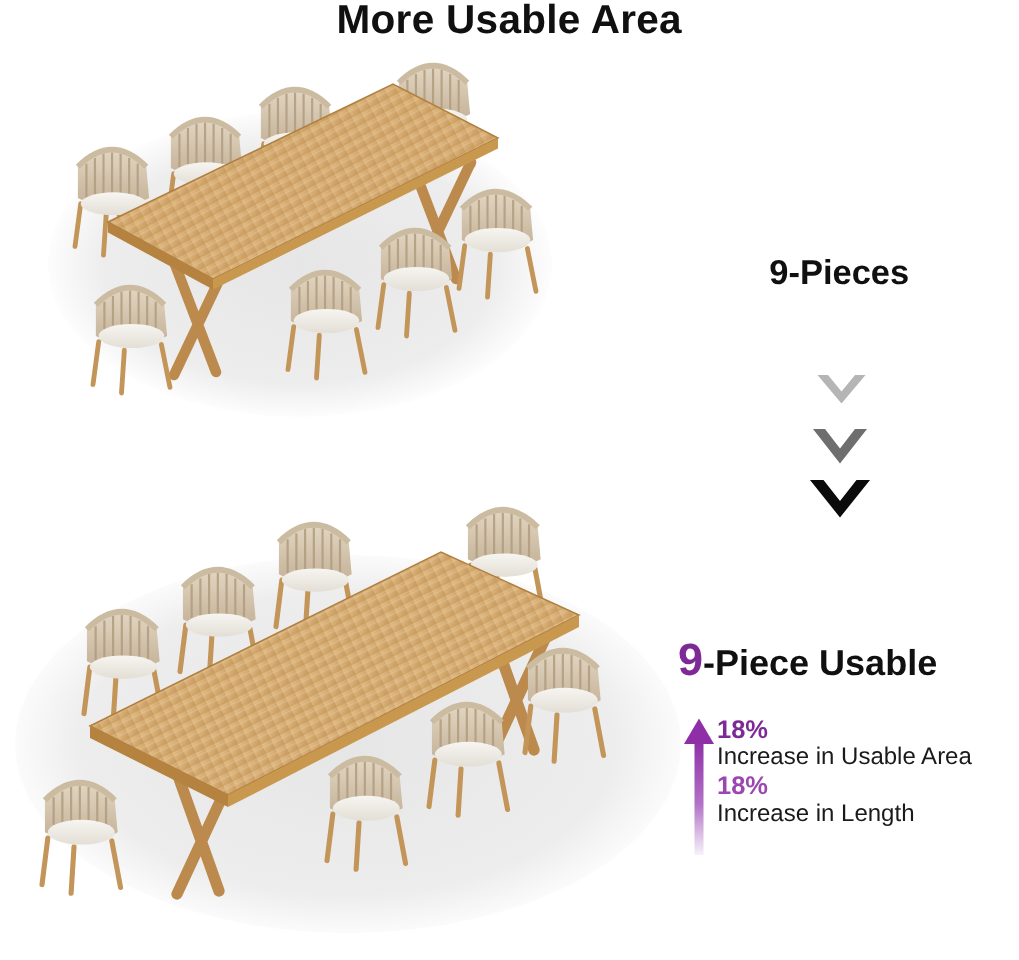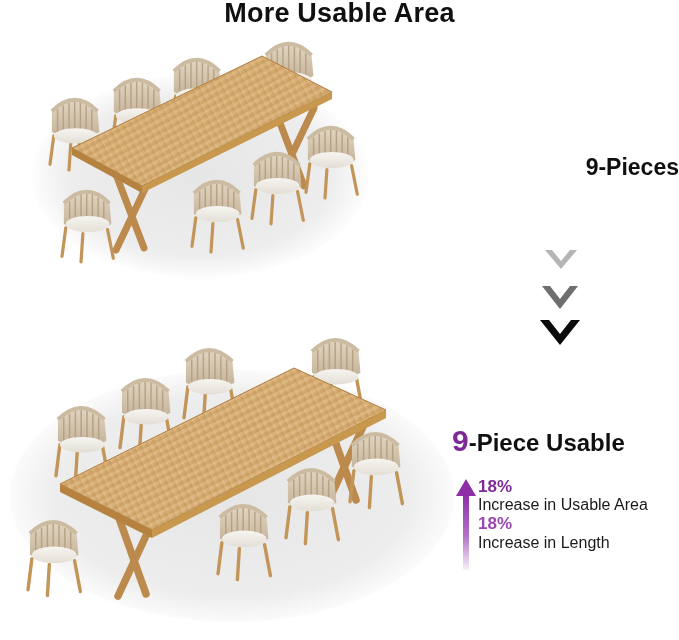--- a/index.html
+++ b/index.html
@@ -6,21 +6,21 @@
   body{width:679px;height:640px;position:relative;overflow:hidden;
        font-family:"Liberation Sans",sans-serif;color:#111;}
 
   .stage{position:absolute;inset:0;}
 
   
   .title{position:absolute;top:-2px;left:0;width:679px;text-align:center;
          font-size:27px;font-weight:bold;letter-spacing:.2px;color:#101010;}
 
   
-  .pieces-label{position:absolute;left:440px;top:154px;width:239px;text-align:right;
+  .pieces-label{position:absolute;left:440px;top:168px;width:239px;text-align:center;
                 font-size:23px;font-weight:bold;color:#101010;}
 
   .longer-label{position:absolute;left:452px;top:424px;
                 font-size:24px;font-weight:bold;color:#101010;white-space:nowrap;}
   .longer-label .nine{color:#7d2a96;font-size:30px;font-weight:bold;}
   .chevwrap{position:absolute;}
   .chevsvg{display:block;}
 
   
   .metrics{position:absolute;left:478px;top:478px;width:205px;}

